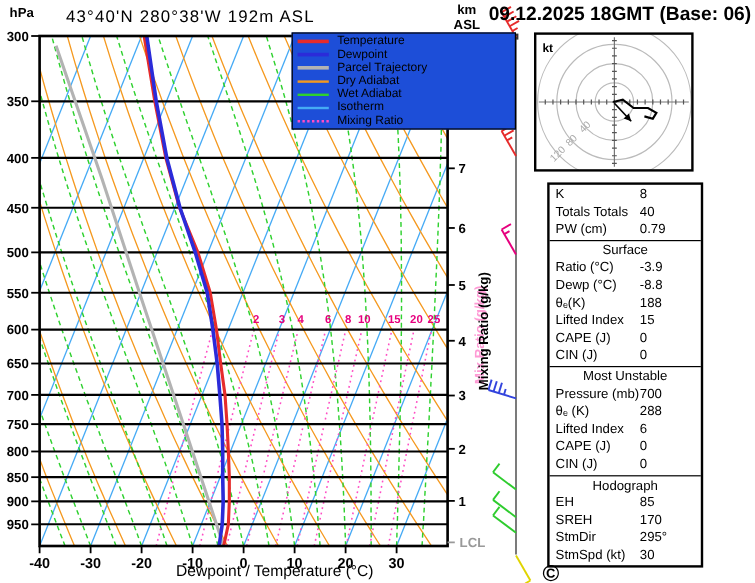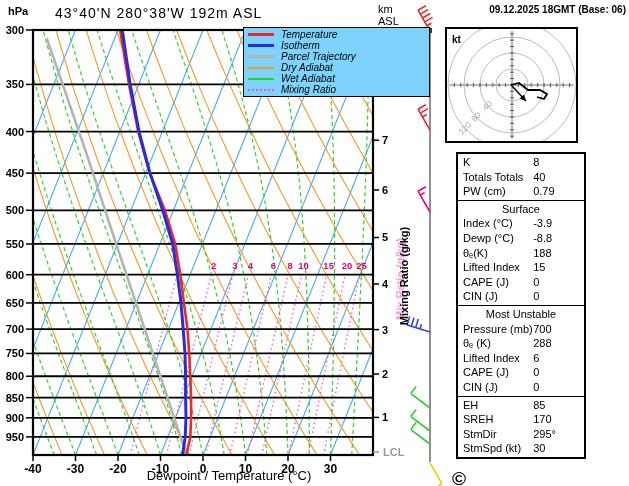--- a/index.html
+++ b/index.html
@@ -2,26 +2,26 @@
 <html><head>
 <meta charset="utf-8">
 <style>
   html,body{margin:0;padding:0;background:#fff;}
   #app{position:relative;width:629px;height:486px;background:#fff;overflow:hidden;
        font-family:"Liberation Sans","DejaVu Sans",sans-serif;color:#000;}
   #chart-svg{position:absolute;left:0;top:0;z-index:1;}
   .abs{position:absolute;}
   .title{left:55px;top:5px;font-size:14px;font-weight:normal;letter-spacing:1px;z-index:2;}
   .hpa{left:8px;top:5px;font-size:11px;font-weight:bold;z-index:2;}
-  .kmasl{left:378px;top:3px;font-size:11px;font-weight:normal;line-height:12px;z-index:2;}
-  .datetime{right:3px;top:4px;font-size:10px;font-weight:bold;z-index:2;}
+  .kmasl{left:378px;top:3px;font-size:11px;font-weight:bold;line-height:12px;text-align:center;z-index:2;}
+  .datetime{right:3px;top:4px;font-size:16px;font-weight:bold;z-index:2;}
   .xlabel{left:104px;top:468px;width:250px;text-align:center;font-size:13px;z-index:2;}
   .credit{left:452px;top:468px;font-size:19px;font-weight:bold;z-index:2;}
-  .legend{left:243px;top:27px;width:181px;border:1.5px solid #000;background:#7dd3fc;
-          z-index:3;padding:1px 0 1px 4px;font-style:italic;}
+  .legend{left:243px;top:27px;width:181px;border:1.5px solid #000;background:#1d4ed8;
+          z-index:3;padding:1px 0 1px 4px;}
   .legend-row{display:flex;align-items:center;height:11px;}
   .legend-line{width:26px;margin-right:7px;flex:none;}
   .legend-label{font-size:10px;white-space:nowrap;}
   .mixlabel{left:334px;top:270px;width:140px;text-align:center;font-size:11px;font-weight:bold;
             transform:rotate(-90deg);z-index:2;white-space:nowrap;}
   .mixlabel-pink{left:330px;top:273px;color:#ff9ad5;z-index:1;}
   .indices{left:456px;top:152px;width:126px;border:2px solid #000;background:#fff;z-index:2;
            font-size:11px;}
   .ind-section{border-top:1.5px solid #000;padding:1px 0;}
   .ind-section:first-child{border-top:none;}
@@ -326,35 +326,39 @@
   </div>
   <div class="abs datetime">09.12.2025 18GMT (Base: 06)</div>
 
   <div class="abs legend" id="legend-box">
       <div class="legend-row">
         <div class="legend-line" style="border-top: 3px solid rgb(230, 43, 43);"></div>
         <div class="legend-label">Temperature</div>
       </div>
       <div class="legend-row">
         <div class="legend-line" style="border-top: 3px solid rgb(43, 43, 217);"></div>
-        <div class="legend-label">Isotherm</div>
+        <div class="legend-label">Dewpoint</div>
       </div>
       <div class="legend-row">
         <div class="legend-line" style="border-top: 3px solid rgb(179, 179, 179);"></div>
         <div class="legend-label">Parcel Trajectory</div>
       </div>
       <div class="legend-row">
         <div class="legend-line" style="border-top: 2px solid rgb(245, 153, 31);"></div>
         <div class="legend-label">Dry Adiabat</div>
       </div>
       <div class="legend-row">
         <div class="legend-line" style="border-top: 2px solid rgb(47, 209, 47);"></div>
         <div class="legend-label">Wet Adiabat</div>
       </div>
       <div class="legend-row">
+        <div class="legend-line" style="border-top: 2px solid rgb(69, 170, 245);"></div>
+        <div class="legend-label">Isotherm</div>
+      </div>
+      <div class="legend-row">
         <div class="legend-line" style="border-top: 2px dotted rgb(255, 77, 196);"></div>
         <div class="legend-label">Mixing Ratio</div>
       </div>
     </div>
 
   <div class="abs mixlabel mixlabel-pink">Mix Ratio (g/kg)</div>
   <div class="abs mixlabel">Mixing Ratio (g/kg)</div>
 
   <div class="abs indices" id="indices-box">
       <div class="ind-section">
@@ -367,21 +371,21 @@
           <div class="ind-val">40</div>
         </div>
         <div class="ind-row">
           <div>PW (cm)</div>
           <div class="ind-val">0.79</div>
         </div>
       </div>
       <div class="ind-section">
         <div class="ind-header">Surface</div>
         <div class="ind-row">
-          <div>Index (°C)</div>
+          <div>Ratio (°C)</div>
           <div class="ind-val">-3.9</div>
         </div>
         <div class="ind-row">
           <div>Dewp (°C)</div>
           <div class="ind-val">-8.8</div>
         </div>
         <div class="ind-row">
           <div>θₑ(K)</div>
           <div class="ind-val">188</div>
         </div>
@@ -415,20 +419,21 @@
         <div class="ind-row">
           <div>CAPE (J)</div>
           <div class="ind-val">0</div>
         </div>
         <div class="ind-row">
           <div>CIN (J)</div>
           <div class="ind-val">0</div>
         </div>
       </div>
       <div class="ind-section">
+        <div class="ind-header">Hodograph</div>
         <div class="ind-row">
           <div>EH</div>
           <div class="ind-val">85</div>
         </div>
         <div class="ind-row">
           <div>SREH</div>
           <div class="ind-val">170</div>
         </div>
         <div class="ind-row">
           <div>StmDir</div>

